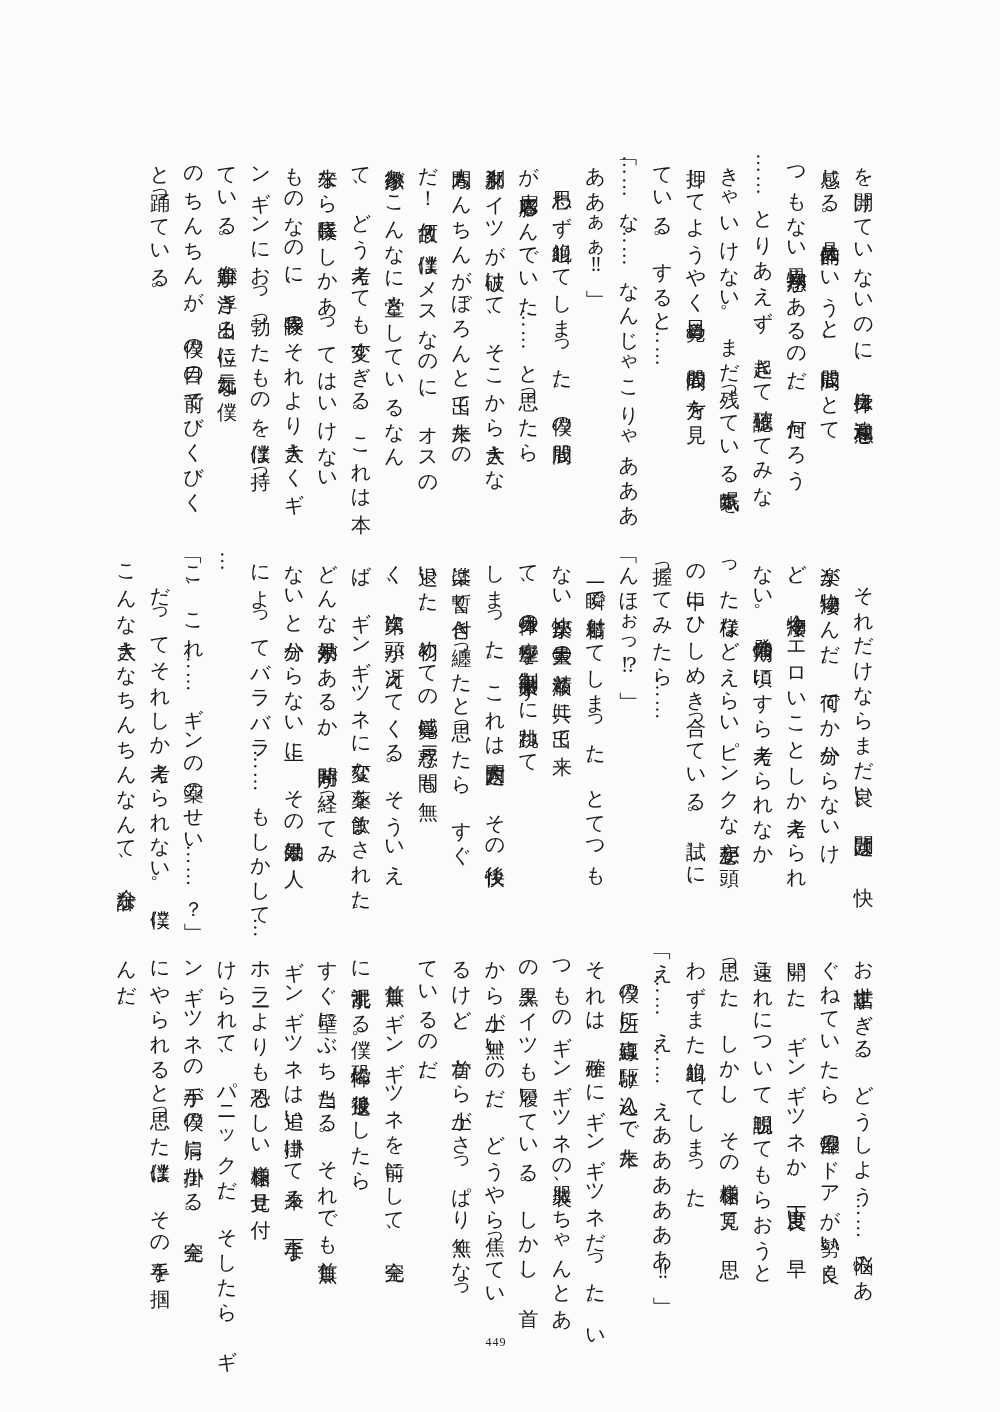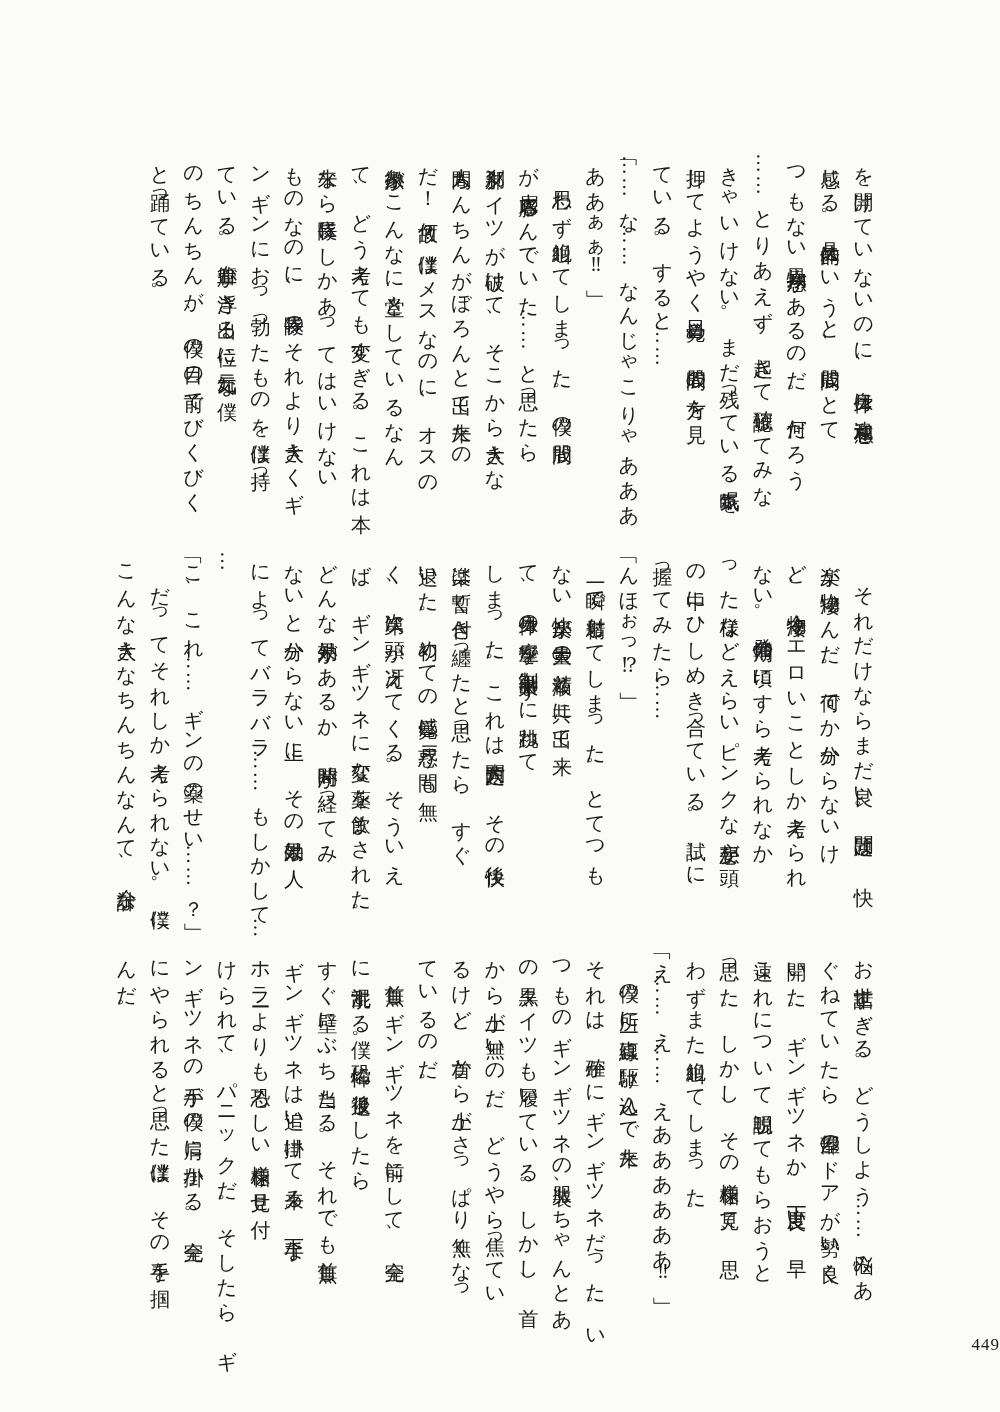--- a/index.html
+++ b/index.html
@@ -33,23 +33,23 @@
   .tblock .col {
     
   }
   #block-top    { top: 153px; }
   #block-middle { top: 551px; }
   #block-bottom { top: 947px; }
   .page-number {
     position: absolute;
     top: 1335px;
     left: 0;
-    right: 0;
-    text-align: right;
-    font-size: 17px;
+    right: 8px;
+    text-align: center;
+    font-size: 12px;
     letter-spacing: 1px;
   }
 </style>
 </head>
 <body>
 
 <div class="page">
 
   <div id="block-top" class="tblock">
       <div class="col">を開けていないのに、身体に違和感を</div>

